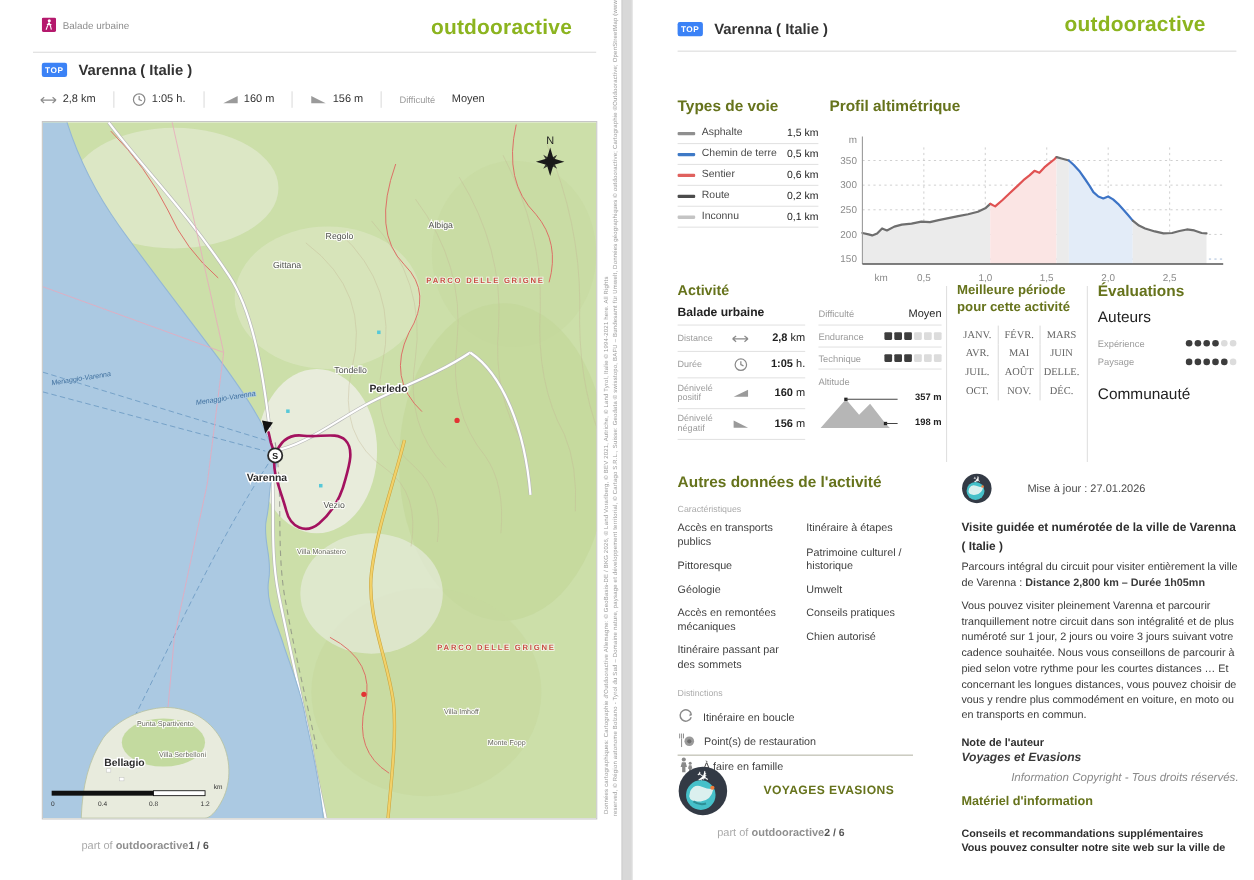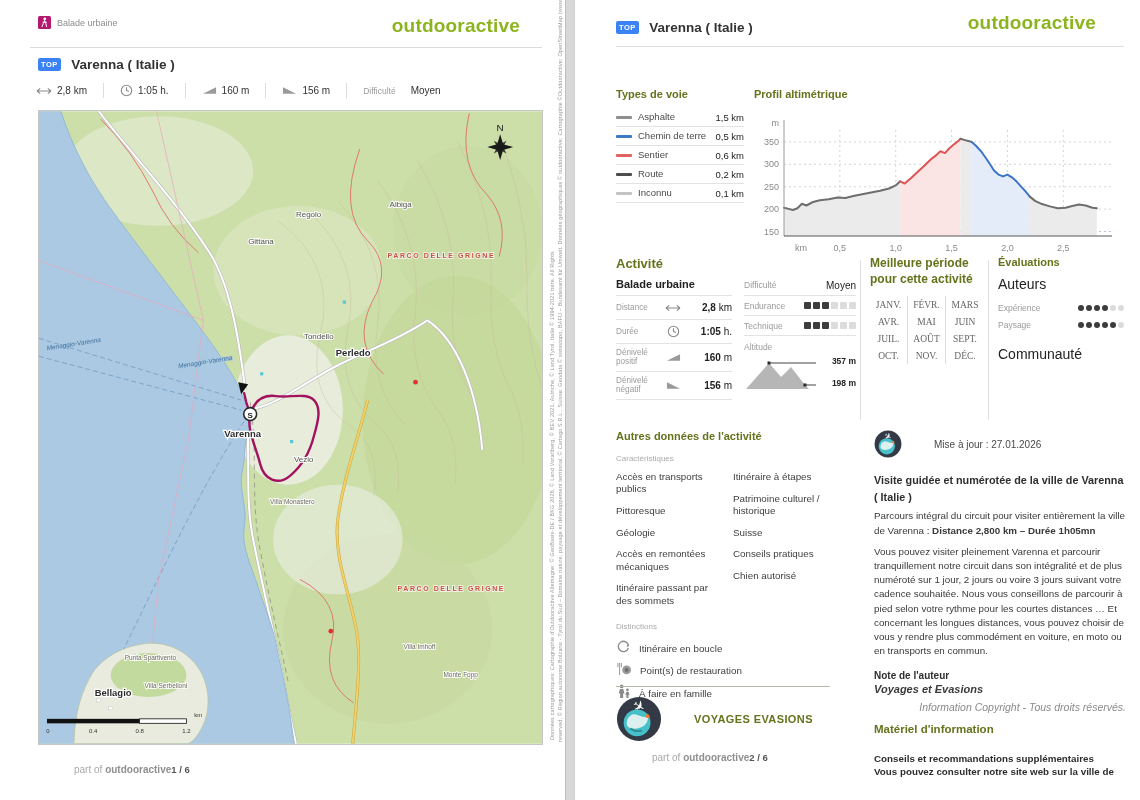--- a/index.html
+++ b/index.html
@@ -25,21 +25,21 @@
   .ml-tiny{font-size:6.5px;fill:#68695f;paint-order:stroke;stroke:#fcfdf8;stroke-width:1.8px;}
   .ml-park{font-size:7px;font-weight:bold;fill:#c94f43;letter-spacing:1.6px;paint-order:stroke;stroke:#eef3e2;stroke-width:1.8px;}
   .ml-ferry{font-size:6.5px;font-style:italic;fill:#3e6f9e;paint-order:stroke;stroke:#abc9e2;stroke-width:1.4px;}
   .map-credit{position:absolute;font-size:5.4px;color:#9a9a9a;white-space:nowrap;transform:rotate(-90deg);transform-origin:0 0;letter-spacing:.2px;}
   .lp-footer,.rp-footer{position:absolute;display:flex;justify-content:flex-start;font-size:10px;color:#a9a9a9;padding-left:36px;}
   .lp-footer b,.rp-footer b{color:#8f8f8f;}
   .pagenum{color:#555;font-weight:bold;font-size:9.5px;}
   
   .rp-header{position:absolute;left:42px;top:18px;}
   .h-olive{color:#66731c;font-weight:bold;}
-  .sec-h{font-size:11px;margin:0 0 8px 0;}
+  .sec-h{font-size:14px;margin:0 0 8px 0;}
   .tdv{position:absolute;left:42px;top:88px;width:128px;}
   .leg-row{display:flex;align-items:center;padding:4px 0 3px 0;border-bottom:1px solid #e3e3e3;}
   .leg-swatch{width:16px;height:2.6px;margin-right:6px;flex-shrink:0;border-radius:1px;}
   .leg-label{flex:1;font-size:9.5px;color:#4a4a4a;line-height:1.15;}
   .leg-val{font-size:9.5px;color:#222;}
   .profil{position:absolute;left:176px;top:88px;width:380px;}
   .ct{font-size:9px;fill:#8a8a8a;}
   .act{position:absolute;left:42px;top:256px;width:240px;}
   .act-cols{display:flex;gap:12px;margin-top:4px;}
   .colA1{width:118px;}
@@ -441,21 +441,21 @@
     <h3 class="sec-h h-olive">Meilleure période pour cette activité</h3>
     <div class="months" id="months-grid">
         <div class="month">JANV.</div>
         <div class="month">FÉVR.</div>
         <div class="month">MARS</div>
         <div class="month">AVR.</div>
         <div class="month">MAI</div>
         <div class="month">JUIN</div>
         <div class="month">JUIL.</div>
         <div class="month">AOÛT</div>
-        <div class="month">SEPT.</div>
+        <div class="month">DELLE.</div>
         <div class="month">OCT.</div>
         <div class="month">NOV.</div>
         <div class="month">DÉC.</div>
       </div>
   </div>
 
   <div class="vdiv" style="left:414px;"></div>
   <div class="evals">
     <h3 class="sec-h h-olive">Évaluations</h3>
     <div class="eval-group">Auteurs</div>
@@ -493,21 +493,21 @@
       <div class="ccol" id="char-col1">
           <div class="citem">Accès en transports publics</div>
           <div class="citem">Pittoresque</div>
           <div class="citem">Géologie</div>
           <div class="citem">Accès en remontées mécaniques</div>
           <div class="citem">Itinéraire passant par des sommets</div>
         </div>
       <div class="ccol" id="char-col2">
           <div class="citem">Itinéraire à étapes</div>
           <div class="citem">Patrimoine culturel / historique</div>
-          <div class="citem">Suisse</div>
+          <div class="citem">Umwelt</div>
           <div class="citem">Conseils pratiques</div>
           <div class="citem">Chien autorisé</div>
         </div>
     </div>
     <div class="mini-label" style="margin-top:6px;">Distinctions</div>
     <div id="dist-list">
         <div class="dist-item">
           <div style="display: flex;">
             <svg viewBox="0 0 16 16" width="15" height="15">
               <path d="M13.4 7.2 A5.5 5.5 0 1 0 13.2 9.6" fill="none" stroke="#8a8a8a" stroke-width="1.4"></path>

